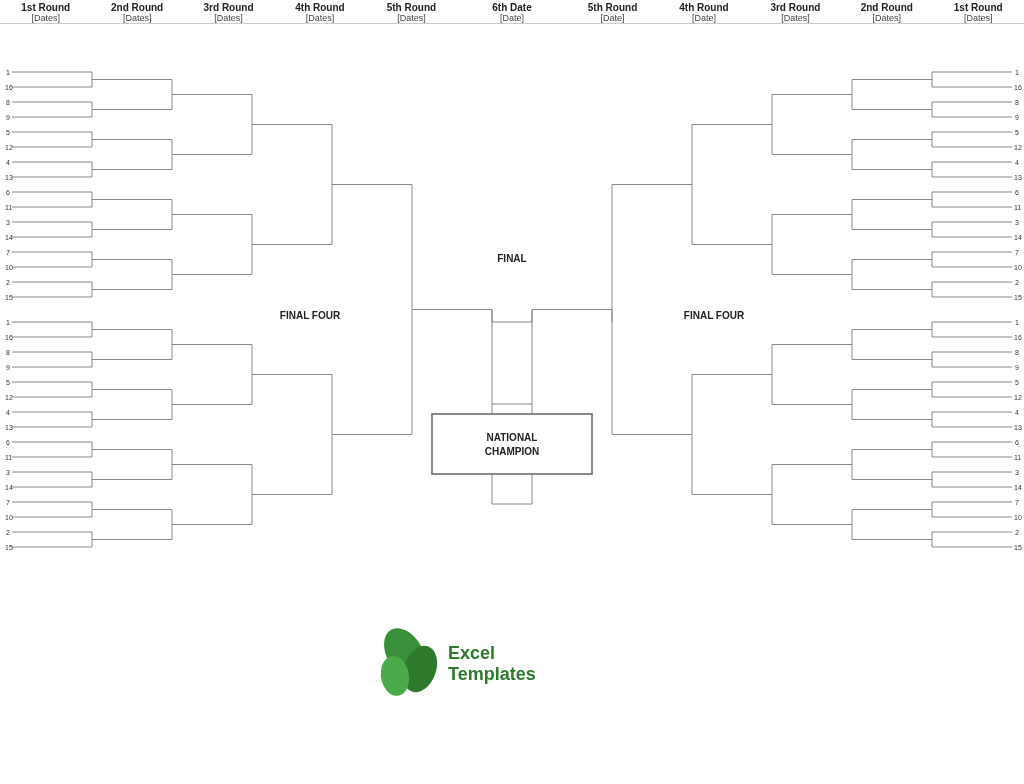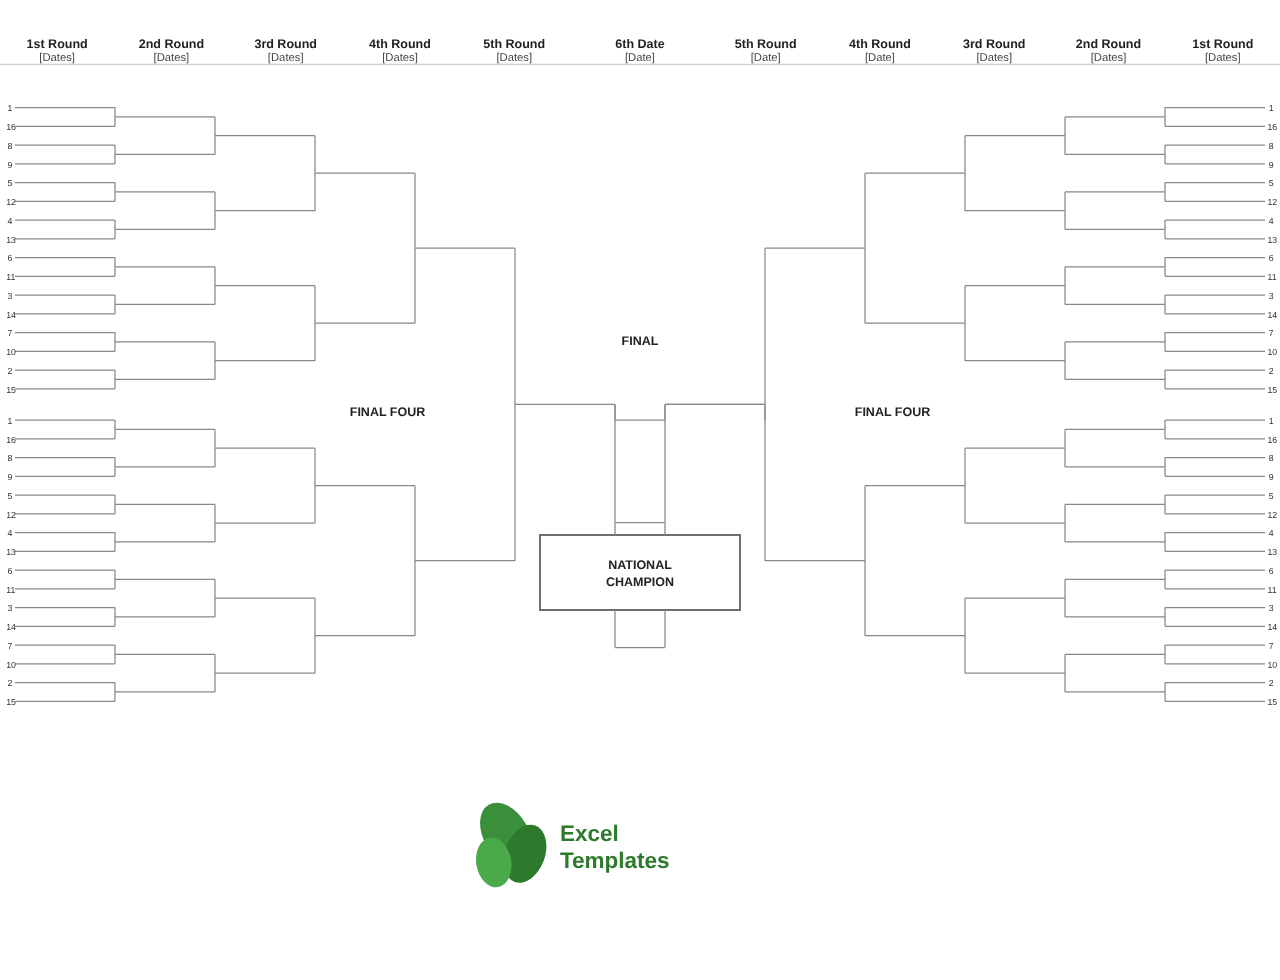--- a/index.html
+++ b/index.html
@@ -30,21 +30,20 @@
       border-bottom: 1px solid #ccc;
       background: #fff;
     }
     .round-header {
       flex: 1;
       text-align: center;
       font-size: 10px;
       font-weight: bold;
       padding: 2px 0 0 0;
       color: #222;
-      margin-top: 28px;
     }
     .round-date {
       font-size: 9px;
       color: #444;
       font-weight: normal;
     }
     .bracket-area {
       flex: 1;
       display: flex;
       position: relative;

